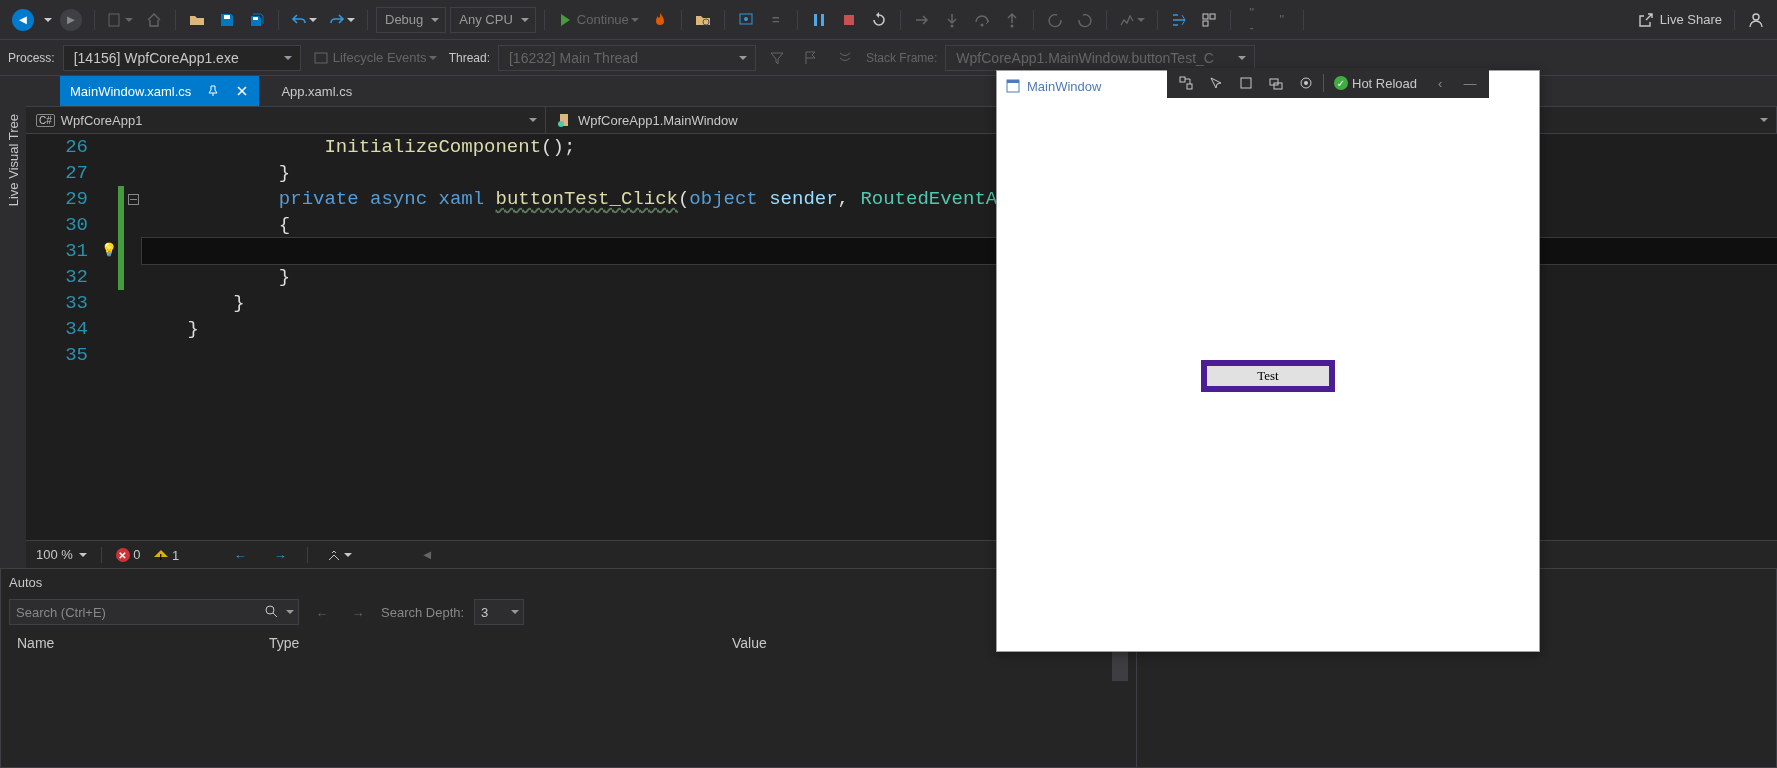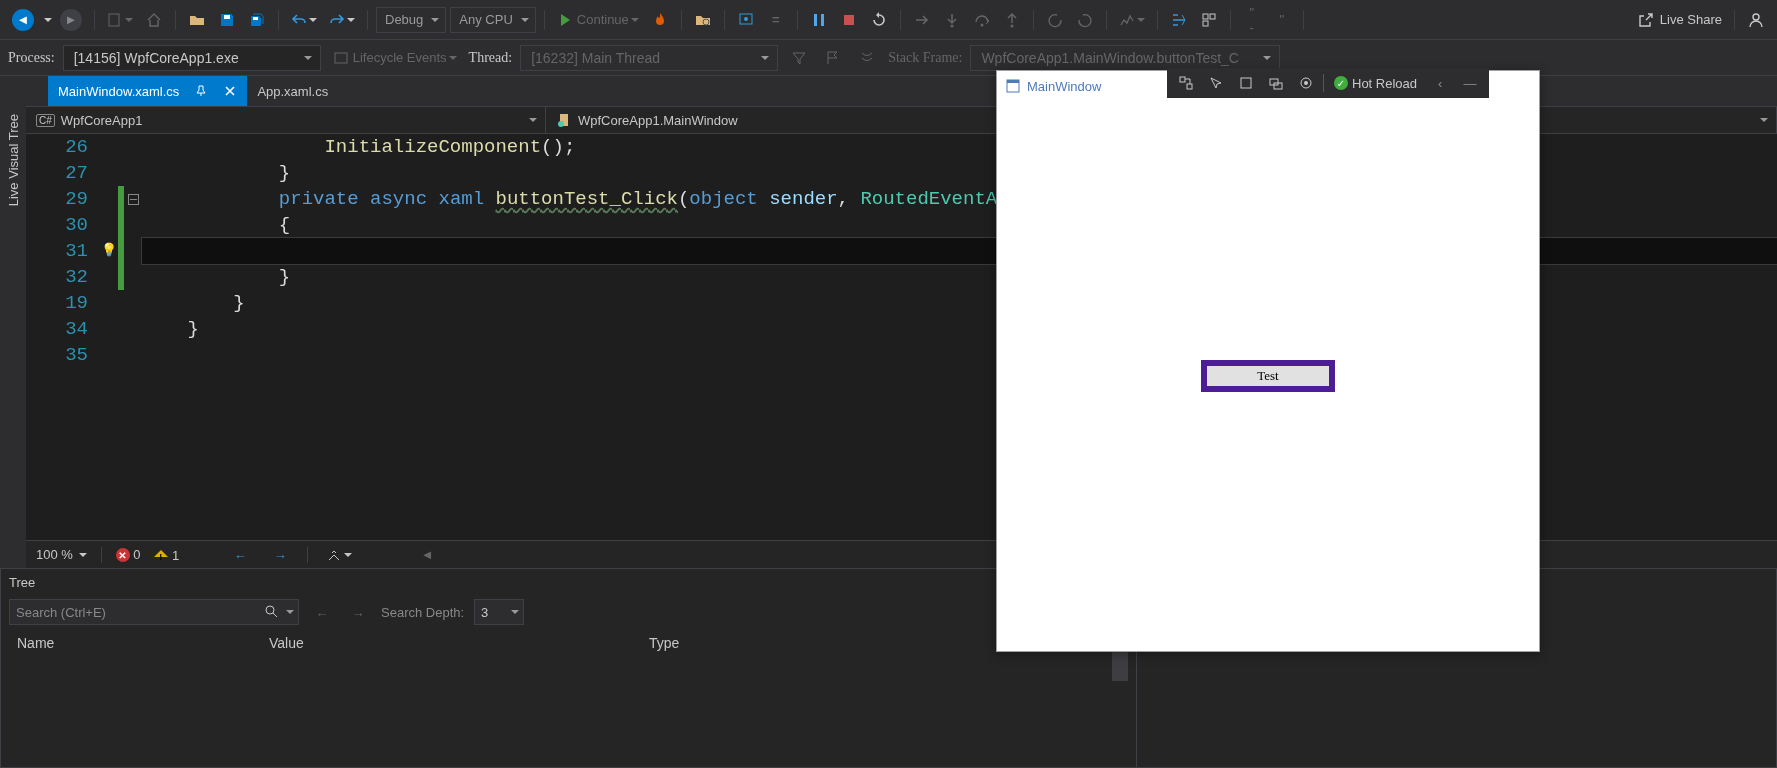--- a/index.html
+++ b/index.html
@@ -11,33 +11,33 @@
   .tb-sep { width: 1px; height: 20px; background: #3f3f46; margin: 0 4px; }
   .tb-combo { height: 26px; border: 1px solid #3f3f46; background: #2d2d30; color: #999; padding: 0 22px 0 8px; display: inline-flex; align-items: center; position: relative; cursor: pointer; }
   .tb-combo::after { content: ""; position: absolute; right: 6px; top: 50%; margin-top: -2px; border: 4px solid transparent; border-top-color: #999; }
   .caret-right { margin-left: 2px; border: 4px solid transparent; border-top-color: currentColor; transform: translateY(2px); display: inline-block; }
   .nav-circle { width: 22px; height: 22px; border-radius: 50%; background: #007acc; display: inline-flex; align-items: center; justify-content: center; color: #fff; }
   .nav-circle.off { background: #3f3f46; color: #888; }
   svg { display: block; }
   .flame { color: #e05a00; }
   
   .toolbar2 { display: flex; align-items: center; height: 36px; background: #2d2d30; border-bottom: 1px solid #3f3f46; padding: 0 8px; gap: 8px; }
-  .lbl { color: #c8c8c8; font-size: 14px; font-family: Liberation Serif, serif; }
+  .lbl { color: #c8c8c8; font-size: 12px; }
   .tb2-combo { height: 26px; border: 1px solid #3f3f46; background: #252526; color: #c8c8c8; padding: 0 28px 0 10px; display: inline-flex; align-items: center; position: relative; cursor: pointer; font-size: 14px; }
   .tb2-combo::after { content: ""; position: absolute; right: 8px; top: 50%; margin-top: -2px; border: 4px solid transparent; border-top-color: #999; }
   .tb2-disabled { color: #656565; background: #2d2d30; border-color: #3f3f46; }
   
   .content { display: flex; height: 492px; }
   
   .side-strip { width: 26px; background: #2d2d30; display: flex; flex-direction: column; align-items: center; padding-top: 30px; }
   .side-tab { writing-mode: vertical-rl; text-orientation: mixed; transform: rotate(180deg); color: #c8c8c8; padding: 8px 4px; cursor: pointer; font-size: 13px; }
   
   .editor-col { flex: 1; display: flex; flex-direction: column; background: #1e1e1e; min-width: 0; }
   .tabs-row { display: flex; align-items: stretch; height: 30px; background: #2d2d30; }
-  .file-tab { display: flex; align-items: center; gap: 16px; padding: 0 10px; color: #c8c8c8; cursor: pointer; }
+  .file-tab { display: flex; align-items: center; gap: 16px; padding: 0 10px; color: #c8c8c8; cursor: pointer; margin-left: 12px; }
   .file-tab.active { background: #007acc; color: #fff; }
   .file-tab .pin { width: 12px; height: 12px; }
   .file-tab .close { width: 14px; height: 14px; }
   .nav-bar { display: flex; height: 28px; background: #252526; border-top: 1px solid #3f3f46; border-bottom: 1px solid #3f3f46; }
   .nav-combo { flex: 1; display: flex; align-items: center; gap: 6px; padding: 0 10px; color: #c8c8c8; cursor: pointer; border-right: 1px solid #3f3f46; position: relative; }
   .nav-combo::after { content: ""; position: absolute; right: 8px; top: 50%; margin-top: -2px; border: 4px solid transparent; border-top-color: #999; }
   .cs-badge { font-size: 10px; border: 1px solid #888; padding: 0 2px; border-radius: 2px; color: #c8c8c8; }
   
   .code-wrap { position: relative; flex: 1; overflow: hidden; background: #1e1e1e; }
   .code-table { font-family: Consolas, "Courier New", monospace; font-size: 19px; line-height: 26px; }
@@ -271,21 +271,21 @@
   <span class="tb-btn">
       <svg class="ico" viewBox="0 0 16 16">
         <circle cx="8" cy="5" r="3" fill="none" stroke="#c8c8c8" stroke-width="1.4"></circle>
         <path d="M2 15 A6 6 0 0 1 14 15" fill="none" stroke="#c8c8c8" stroke-width="1.4"></path>
       </svg>
     </span>
 </div>
 
 <div class="toolbar2">
   <span class="lbl">Process:</span>
-  <span class="tb2-combo" style="width:258px;text-align:center;">
+  <span class="tb2-combo" style="width:238px;text-align:center;">
       <span>[14156] WpfCoreApp1.exe</span>
     </span>
   <span class="tb-btn disabled">
     <svg class="ico" viewBox="0 0 16 16">
         <rect x="2" y="3" width="12" height="10" fill="none" stroke="#656565"></rect>
       </svg>
     <span style="margin-left:4px;">Lifecycle Events</span>
     <span class="caret-right"></span>
   </span>
   <span class="lbl">Thread:</span>
@@ -395,21 +395,21 @@
           <div class="code-cell"></div>
         </div>
         <div class="row">
           <div class="gutter-ln">32</div>
           <div class="gutter-icon"></div>
             <div class="gutter-change g"></div>
             <div class="gutter-fold"></div>
           <div class="code-cell">            }</div>
         </div>
         <div class="row">
-          <div class="gutter-ln">19</div>
+          <div class="gutter-ln">33</div>
           <div class="gutter-icon"></div>
             <div class="gutter-change"></div>
             <div class="gutter-fold"></div>
           <div class="code-cell">        }</div>
         </div>
         <div class="row">
           <div class="gutter-ln">34</div>
           <div class="gutter-icon"></div>
             <div class="gutter-change"></div>
             <div class="gutter-fold"></div>
@@ -442,21 +442,21 @@
         </span>
       <span style="width:30px"></span>
       <span class="tb-btn disabled">◄</span>
     </div>
   </div>
 </div>
 
 <div class="bottom">
   <div class="panel autos">
     <div class="panel-head">
-      <span>Tree</span>
+      <span>Autos</span>
       <span class="spacer"></span>
       <span class="head-btn">▾</span>
       <span class="head-btn">
           <svg width="12" height="12" viewBox="0 0 12 12">
             <path d="M4 1 H8 V5 L10 8 H2 L4 5 Z M6 8 V11" stroke="#c8c8c8" fill="none"></path>
           </svg>
         </span>
       <span class="head-btn">✕</span>
     </div>
     <div class="panel-search">
@@ -469,22 +469,22 @@
       </div>
       <span class="tb-btn disabled">←</span>
       <span class="tb-btn disabled">→</span>
       <span style="color:#888">Search Depth:</span>
       <span class="depth-box">
           <span>3</span>
         </span>
     </div>
     <div class="panel-cols">
       <div class="panel-col" style="flex:0 0 260px;padding-left:8px">Name</div>
+      <div class="panel-col" style="flex:1">Type</div>
       <div class="panel-col" style="flex:0 0 380px">Value</div>
-      <div class="panel-col" style="flex:1">Type</div>
       <div style="width:16px;background:#3e3e42;height:50px;margin-top:-4px"></div>
     </div>
   </div>
   <div class="panel callstack">
     <div class="panel-head">
       <span>Call Stack</span>
     </div>
     <div class="panel-cols">
       <div class="panel-col" style="padding-left:20px">Name</div>
     </div>

